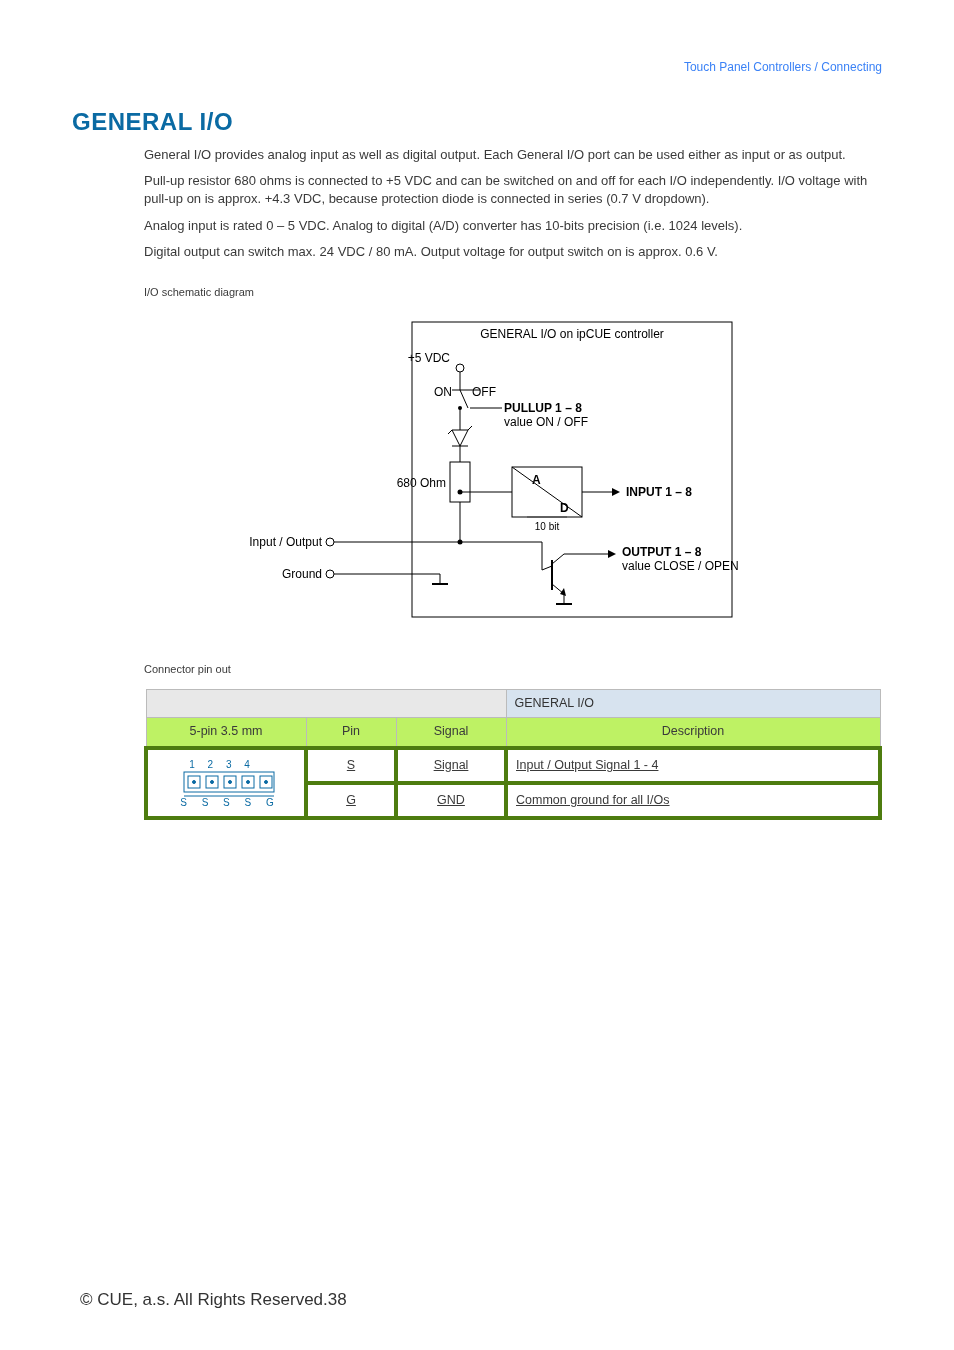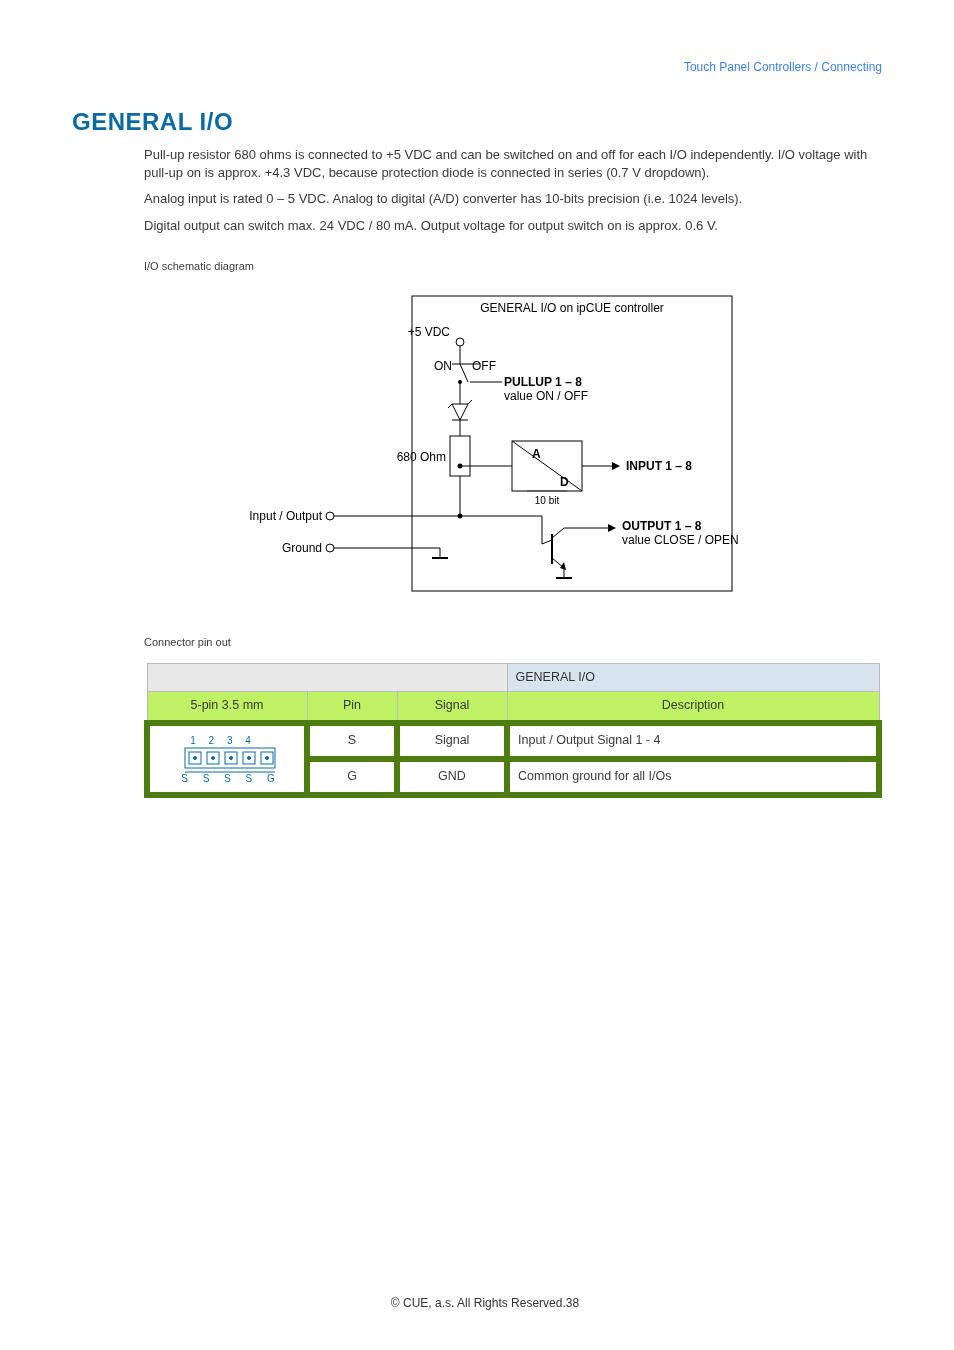--- a/index.html
+++ b/index.html
@@ -66,48 +66,50 @@
     background: #bef264;
     font-weight: normal;
     padding: 5px 8px;
     border: 1px solid #bbb;
     text-align: center;
   }
   table.pinout th.sub.left { text-align: center; }
   table.pinout th.sub.desc { text-align: center; margin-left: 44px; }
   table.pinout td {
     padding: 2px 8px;
-    border: 6px solid #4d7c0f;
+    border: 4px solid #4d7c0f;
     text-align: center;
+    text-decoration: underline;
   }
   table.pinout td.desc { text-align: left; }
   .conn-cell {
     vertical-align: middle;
     border: 1px solid #bbb;
   }
   .conn-svg { display:block; margin: 4px auto; }
   .footer {
     position: absolute;
     bottom: 40px;
-    left: 88px;
+    left: 80px;
     right: 72px;
     display: flex;
-    justify-content: center;
-    font-size: 12px;
+    justify-content: flex-start;
+    font-size: 17px;
     color: #333;
   }
 </style>
 </head>
 <body>
 
 <div class="header-path">Touch Panel Controllers / Connecting</div>
 
 <h1 class="section-title">GENERAL I/O</h1>
 
 <div class="content">
+  <p>General I/O provides analog input as well as digital output. Each General I/O port can be used either as input or as output.</p>
   <p>Pull-up resistor 680 ohms is connected to +5 VDC and can be switched on and off for each I/O independently. I/O voltage with pull-up on is approx. +4.3 VDC, because protection diode is connected in series (0.7 V dropdown).</p>
   <p>Analog input is rated 0 – 5 VDC. Analog to digital (A/D) converter has 10-bits precision (i.e. 1024 levels).</p>
   <p>Digital output can switch max. 24 VDC / 80 mA. Output voltage for output switch on is approx. 0.6 V.</p>
 
   <div class="subheading">I/O schematic diagram</div>
 
   <div class="diagram-wrap">
     <svg class="diagram" width="530" height="320" viewBox="0 0 530 320" font-family="Arial" font-size="12">
 
       <rect x="200" y="10" width="320" height="295" fill="none" stroke="#000" stroke-width="1"></rect>

